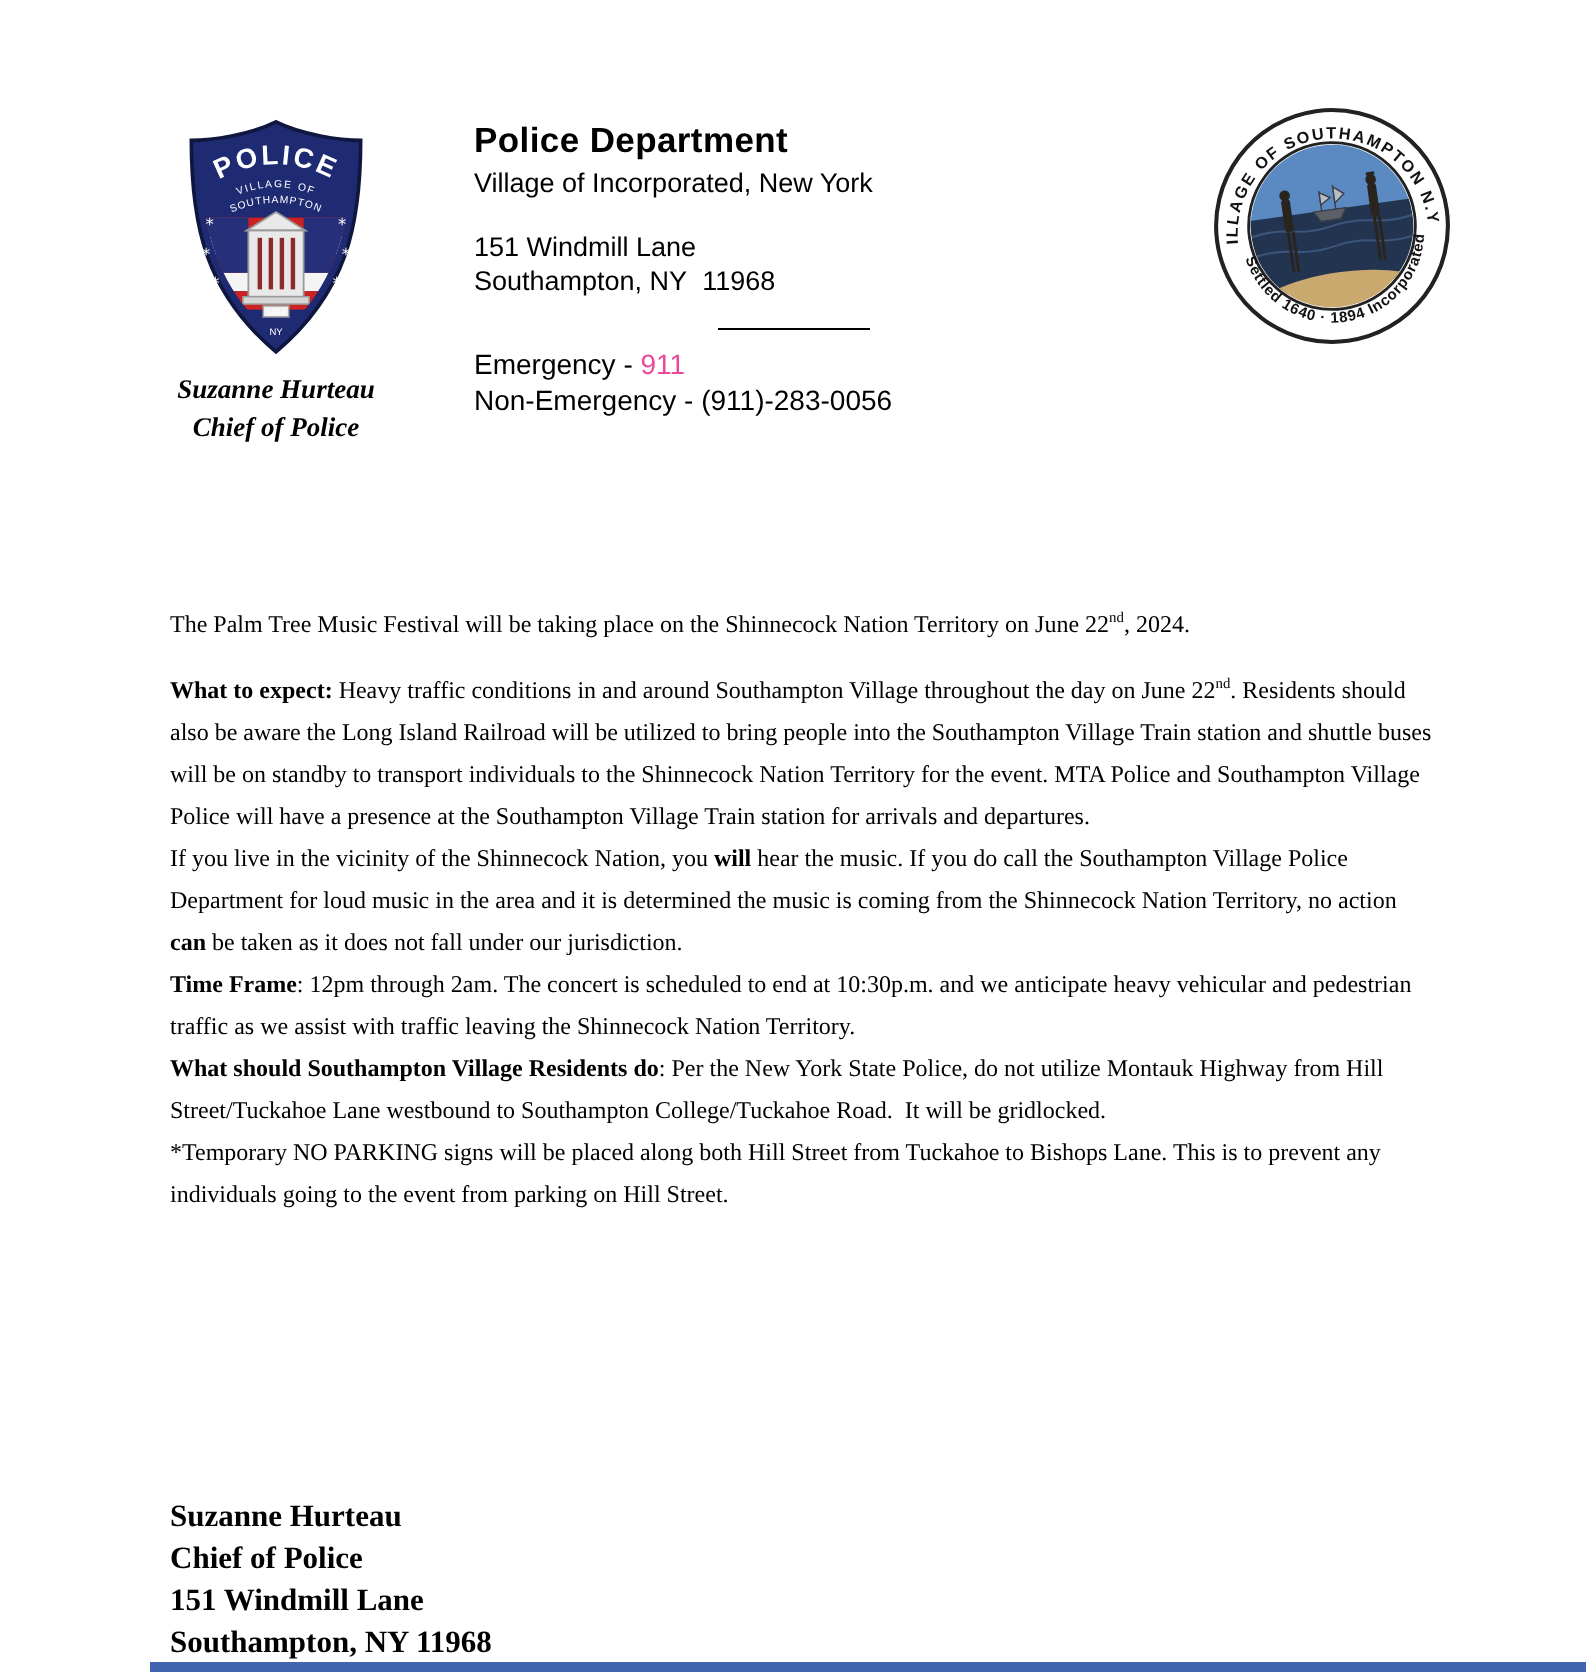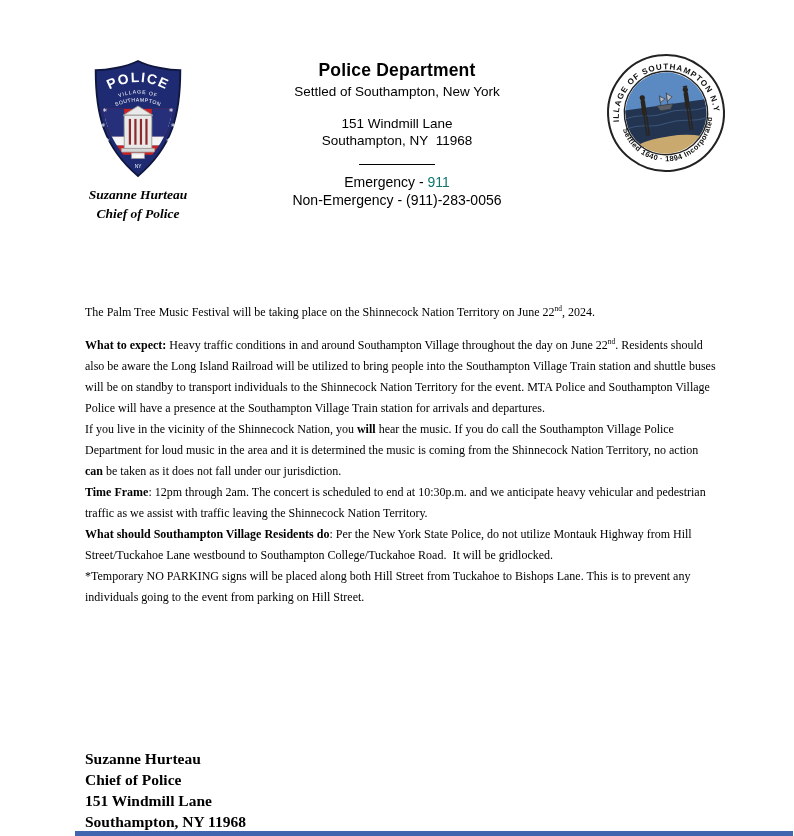--- a/index.html
+++ b/index.html
@@ -4,28 +4,28 @@
 <style>
   html,body{margin:0;padding:0;background:#ffffff;}
   .page{
     position:relative;width:794px;height:836px;background:#ffffff;
     font-family:"Liberation Serif", serif;color:#000;overflow:hidden;
   }
   
   .badge-col{position:absolute;left:78px;top:58px;width:120px;text-align:center;}
   .badge-svg{display:block;margin:0 auto;}
   .chief-caption{margin-top:8px;font-style:italic;font-weight:600;font-size:13.5px;line-height:1.4;}
-  .center-col{position:absolute;left:237px;top:60px;width:320px;text-align:center;
+  .center-col{position:absolute;left:237px;top:60px;width:320px;
     font-family:"Liberation Sans", sans-serif;}
   .center-title{font-size:17.5px;font-weight:bold;margin:0 0 3px 0;letter-spacing:.2px;}
   .center-sub{font-size:13.5px;margin-bottom:16px;}
   .addr-line{font-size:13.5px;line-height:17px;white-space:pre;}
   .center-rule{width:76px;border-top:1.4px solid #000;margin:15px auto 9px auto;}
   .contact-line{font-size:14px;line-height:17.5px;}
-  .red{color:#0f766e;}
+  .red{color:#ec4899;}
   .seal-col{position:absolute;left:605px;top:52px;width:126px;}
   .seal-svg{display:block;transform:rotate(-8deg);}
   
   .body-text{position:absolute;left:85px;top:302px;width:634px;font-size:12px;line-height:21px;font-family:Liberation Serif, serif;}
   .para{margin:0;}
   .para.gap-after{margin-bottom:12px;}
   b{font-weight:bold;}
   .sup{vertical-align:super;font-size:0.62em;line-height:0;}
   
   .signature{position:absolute;left:85px;top:748px;font-weight:bold;font-size:15.5px;line-height:21px;}
@@ -91,21 +91,21 @@
       <text x="50" y="119" font-family="'Liberation Sans', sans-serif" font-size="5.2" fill="#ffffff" text-anchor="middle">NY</text>
     </svg>
     <div class="chief-caption">
       <div>Suzanne Hurteau</div>
       <div>Chief of Police</div>
     </div>
   </div>
 
   <div class="center-col">
     <h1 class="center-title">Police Department</h1>
-    <div class="center-sub">Settled of Southampton, New York</div>
+    <div class="center-sub">Village of Incorporated, New York</div>
     <div class="addr-line">151 Windmill Lane</div>
     <div class="addr-line">Southampton, NY&nbsp; 11968</div>
     <div class="center-rule"></div>
     <div class="contact-line"><span>Emergency - </span><span class="red">911</span></div>
     <div class="contact-line">Non-Emergency - (911)-283-0056</div>
   </div>
 
   <div class="seal-col">
     <svg class="seal-svg" width="122" height="122" viewBox="0 0 120 120">
       <defs>

